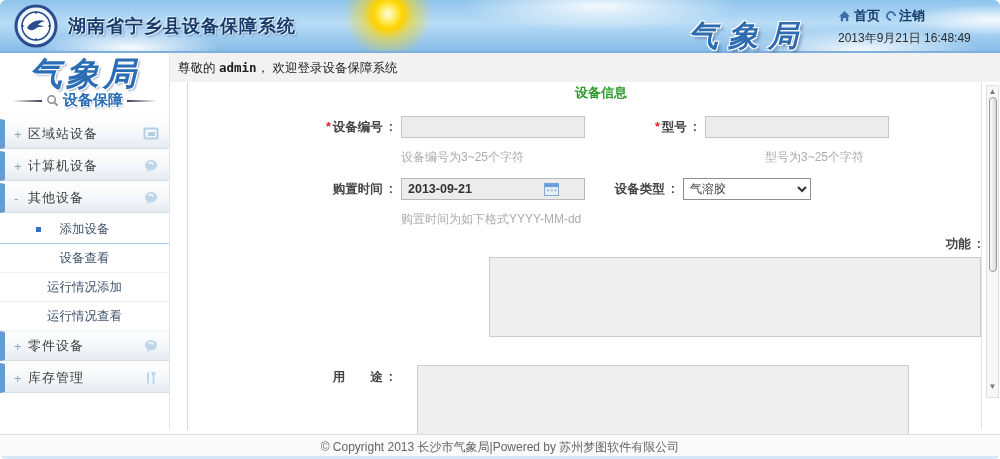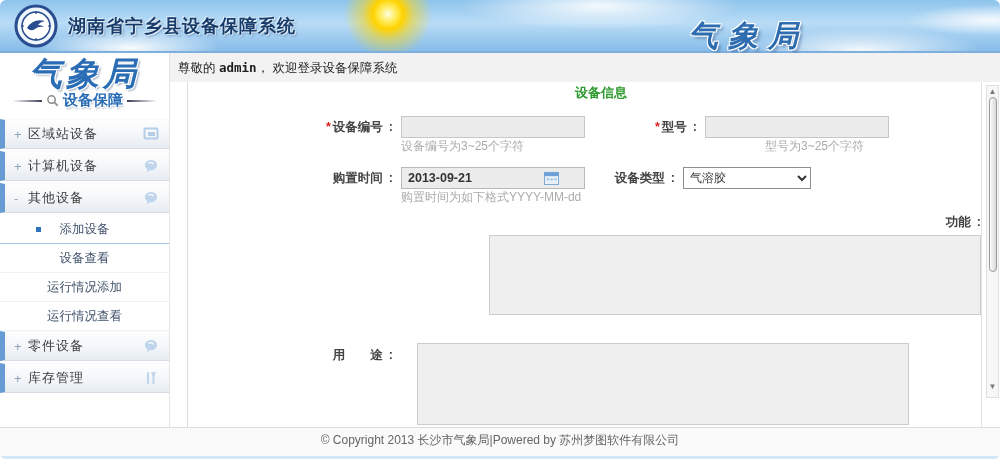--- a/index.html
+++ b/index.html
@@ -104,21 +104,21 @@
   .txt-input {
     width:184px; height:22px; background:#ececec; border:1px solid #c6c6c6;
     font-size:12px; color:#333; padding:0 4px; outline:none;
   }
   .date-wrap { position:relative; width:162px; }
   .date-input {
     width:184px; height:22px; background:#ececec; border:1px solid #b9b9b9;
     font-size:12.5px; font-weight:bold; color:#333; padding:0 20px 0 6px; outline:none;
   }
   .cal-icon { position:absolute; right:4px; top:4px; width:15px; height:14px; cursor:pointer; }
-  .hintrow { display:flex; margin-top:0; }
+  .hintrow { display:flex; margin-top:11px; }
   .hint { color:#ababab; font-size:12px; }
   .h1 { margin-left:180px; width:364px; }
   .sel {
     width:128px; height:22px; border:1px solid #8f8f8f; background:#fff;
     font-size:12px; color:#333; outline:none; padding:0 2px;
     font-family:Liberation Serif, serif;
   }
   .ta {
     width:492px; background:#efefef; border:1px solid #ccc; resize:none; outline:none;
     font-size:12px; color:#333; padding:3px; font-family:"Liberation Sans","DejaVu Sans",sans-serif;
@@ -148,21 +148,21 @@
   .sb-arrow { position:absolute; left:1px; width:9px; height:9px; color:#777; font-size:8px; line-height:9px; text-align:center; cursor:pointer; }
   .sb-up { top:1px; }
   .sb-down { bottom:6px; }
   .sb-thumb {
     position:absolute; left:2px; top:11px; width:8px; height:175px; cursor:pointer;
     background:linear-gradient(to right,#fdfdfd,#d8d8d8); border:1px solid #9a9a9a; border-radius:5px;
   }
 
   
   .footer {
-    position:absolute; left:0; bottom:0; width:1000px; height:32px;
+    position:absolute; left:0; bottom:0; width:1000px; height:25px;
     background:#fafafa; border-top:1px solid #ddd; border-bottom:3px solid #d5e7f6;
     text-align:center; font-size:12px; color:#666; line-height:24px;
   }
 </style>
 </head>
 <body>
 
 <div class="page">
 
   <div class="header">
@@ -170,20 +170,35 @@
       <circle cx="22" cy="22" r="20" fill="#eef5fc" stroke="#2a4d8f" stroke-width="3"></circle>
       <circle cx="22" cy="22" r="14" fill="#fff" stroke="#2a4d8f" stroke-width="1.5"></circle>
       <path d="M13 24 q6 -10 18 -7 q-5 1 -7 4 q4 0 6 2 q-6 -1 -9 2 q-4 3 -8 -1 z" fill="#2a4d8f"></path>
       <circle cx="22" cy="8.5" r="1.2" fill="#2a4d8f"></circle>
       <circle cx="22" cy="35.5" r="1.2" fill="#2a4d8f"></circle>
       <circle cx="8.5" cy="22" r="1.2" fill="#2a4d8f"></circle>
       <circle cx="35.5" cy="22" r="1.2" fill="#2a4d8f"></circle>
     </svg>
     <div class="sys-title">湖南省宁乡县设备保障系统</div>
     <div class="bureau-title">气象局</div>
+    <div class="header-nav">
+      <div class="nav-links">
+        <span class="nav-link">
+          <svg class="home-glyph" viewBox="0 0 14 14">
+            <path d="M7 1 L13 7 H11 V12 H8.5 V8.5 H5.5 V12 H3 V7 H1 Z" fill="#3a6ea8"></path>
+          </svg>
+          <span>首页</span>
+        </span>
+        <span class="nav-link">
+          <span class="logout-glyph"></span>
+          <span>注销</span>
+        </span>
+      </div>
+      <div class="header-date">2013年9月21日  16:48:49</div>
+    </div>
   </div>
 
   <div class="body-wrap">
 
     <div class="sidebar">
       <div class="side-logo">
         <div class="side-logo-text">气象局</div>
         <div class="side-logo-sub">
           <span class="sub-line l"></span>
           <svg width="13" height="13" viewBox="0 0 14 14">

